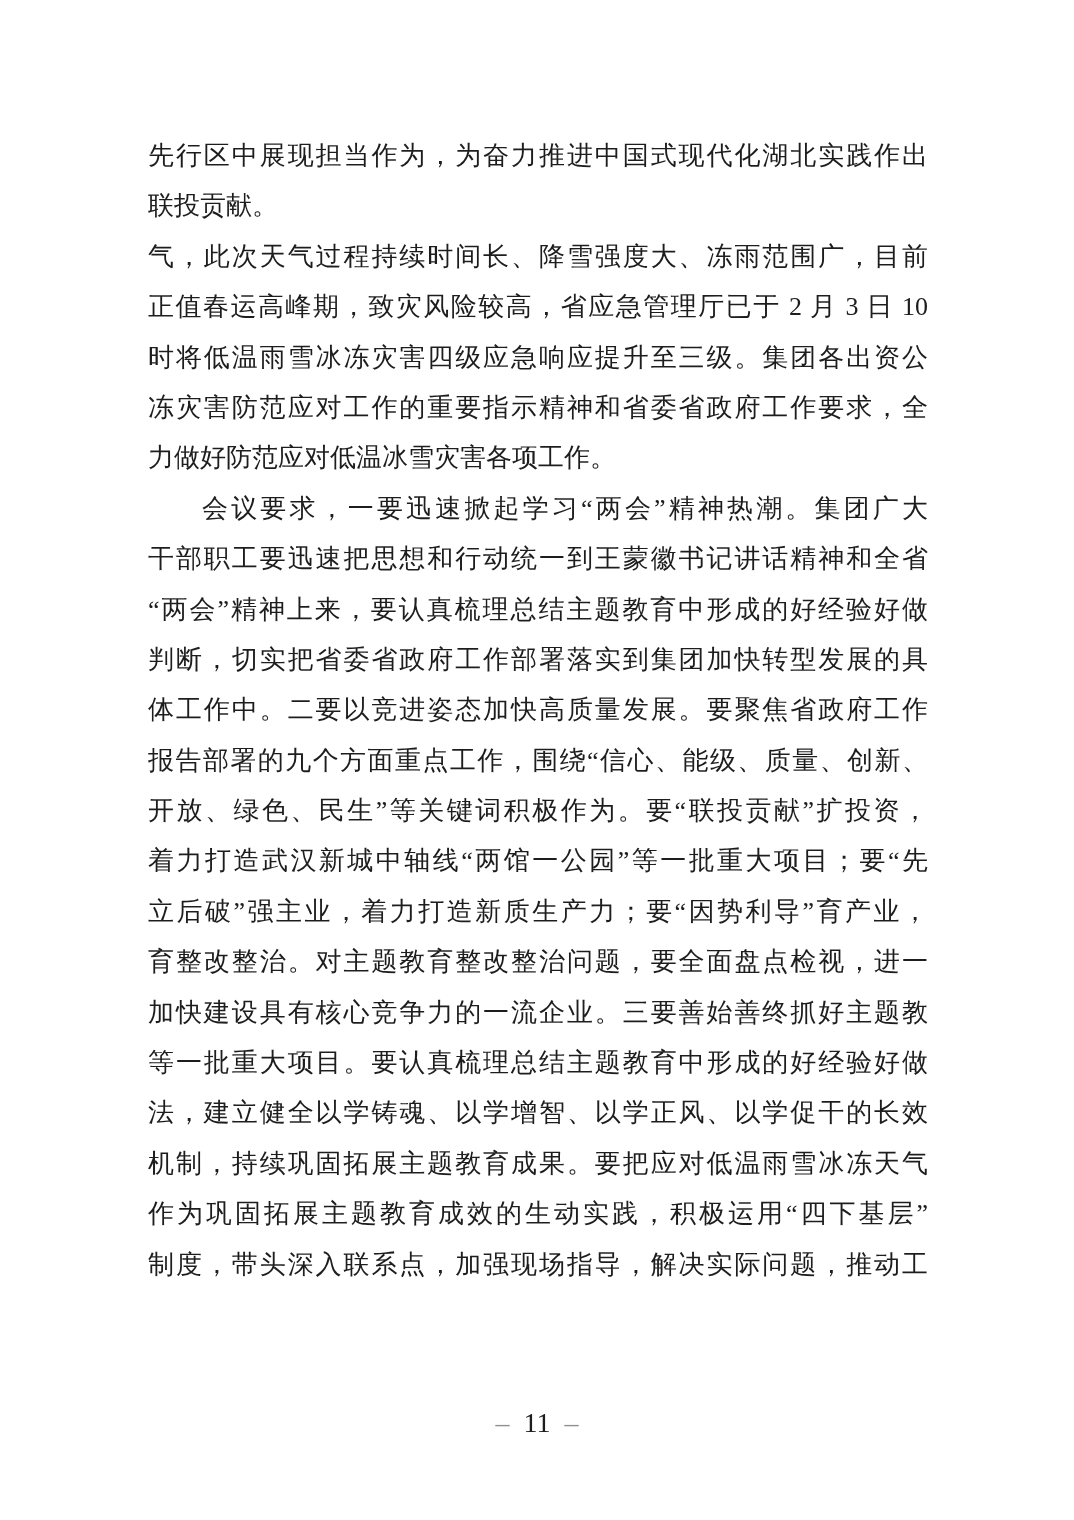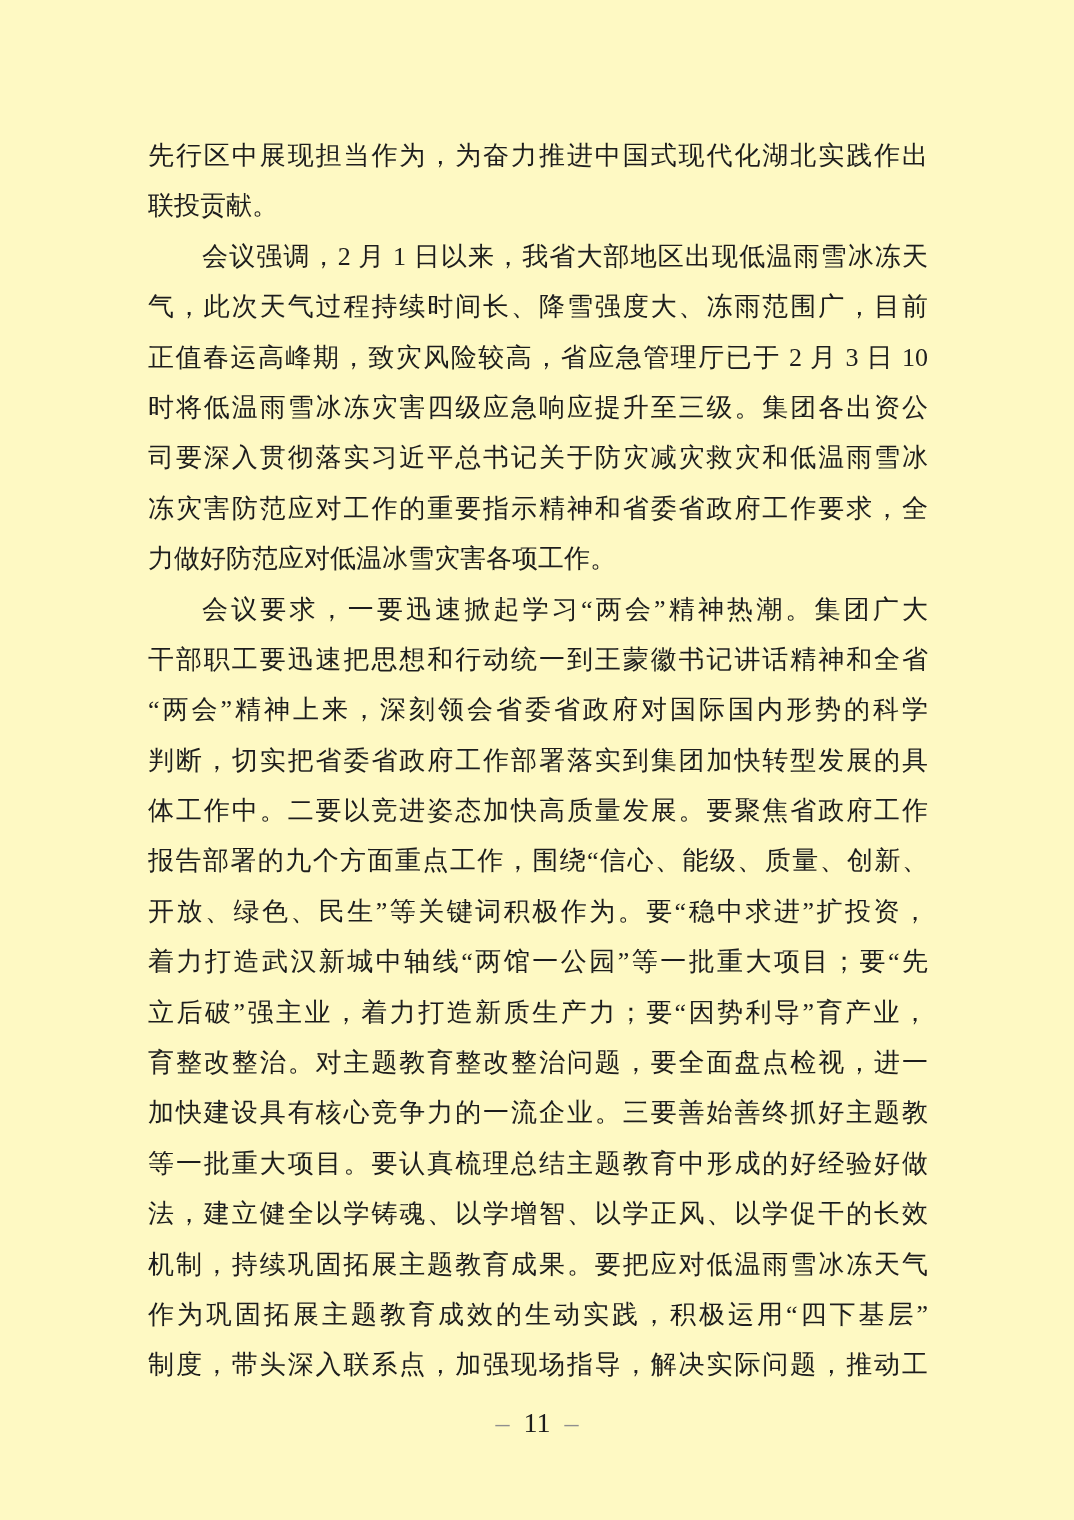--- a/index.html
+++ b/index.html
@@ -5,21 +5,21 @@
   html, body {
     margin: 0;
     padding: 0;
     background: #e8e8e8;
   }
   .page {
     position: relative;
     width: 1074px;
     height: 1520px;
     margin: 0 auto;
-    background: #fef9c3;
+    background: #ffffff;
     overflow: hidden;
     font-family: "Liberation Serif", "DejaVu Serif", serif;
     color: #1d1d1d;
   }
   .text-block {
     position: absolute;
     left: 148px;
     top: 131px;
     width: 780px;
     font-size: 26px;
@@ -68,36 +68,34 @@
 <body>
 
 <div class="page">
 
   <div class="text-block">
       <div class="paragraph">
         <div class="line">先行区中展现担当作为，为奋力推进中国式现代化湖北实践作出</div>
         <div class="line para-end">联投贡献。</div>
       </div>
       <div class="paragraph">
-        <div class="line indent">会议强调，2 月 1 日以来，我省大部地区出现低温雨雪冰冻天</div>
         <div class="line">气，此次天气过程持续时间长、降雪强度大、冻雨范围广，目前</div>
         <div class="line">正值春运高峰期，致灾风险较高，省应急管理厅已于 2 月 3 日 10</div>
         <div class="line">时将低温雨雪冰冻灾害四级应急响应提升至三级。集团各出资公</div>
-        <div class="line">司要深入贯彻落实习近平总书记关于防灾减灾救灾和低温雨雪冰</div>
         <div class="line">冻灾害防范应对工作的重要指示精神和省委省政府工作要求，全</div>
         <div class="line para-end">力做好防范应对低温冰雪灾害各项工作。</div>
       </div>
       <div class="paragraph">
         <div class="line indent">会议要求，一要迅速掀起学习“两会”精神热潮。集团广大</div>
         <div class="line">干部职工要迅速把思想和行动统一到王蒙徽书记讲话精神和全省</div>
-        <div class="line">“两会”精神上来，深刻领会省委省政府对国际国内形势的科学</div>
+        <div class="line">“两会”精神上来，要认真梳理总结主题教育中形成的好经验好做</div>
         <div class="line">判断，切实把省委省政府工作部署落实到集团加快转型发展的具</div>
         <div class="line">体工作中。二要以竞进姿态加快高质量发展。要聚焦省政府工作</div>
         <div class="line">报告部署的九个方面重点工作，围绕“信心、能级、质量、创新、</div>
-        <div class="line">开放、绿色、民生”等关键词积极作为。要“稳中求进”扩投资，</div>
+        <div class="line">开放、绿色、民生”等关键词积极作为。要“联投贡献”扩投资，</div>
         <div class="line">着力打造武汉新城中轴线“两馆一公园”等一批重大项目；要“先</div>
         <div class="line">立后破”强主业，着力打造新质生产力；要“因势利导”育产业，</div>
         <div class="line">育整改整治。对主题教育整改整治问题，要全面盘点检视，进一</div>
         <div class="line">加快建设具有核心竞争力的一流企业。三要善始善终抓好主题教</div>
         <div class="line">等一批重大项目。要认真梳理总结主题教育中形成的好经验好做</div>
         <div class="line">法，建立健全以学铸魂、以学增智、以学正风、以学促干的长效</div>
         <div class="line">机制，持续巩固拓展主题教育成果。要把应对低温雨雪冰冻天气</div>
         <div class="line">作为巩固拓展主题教育成效的生动实践，积极运用“四下基层”</div>
         <div class="line">制度，带头深入联系点，加强现场指导，解决实际问题，推动工</div>
       </div>

